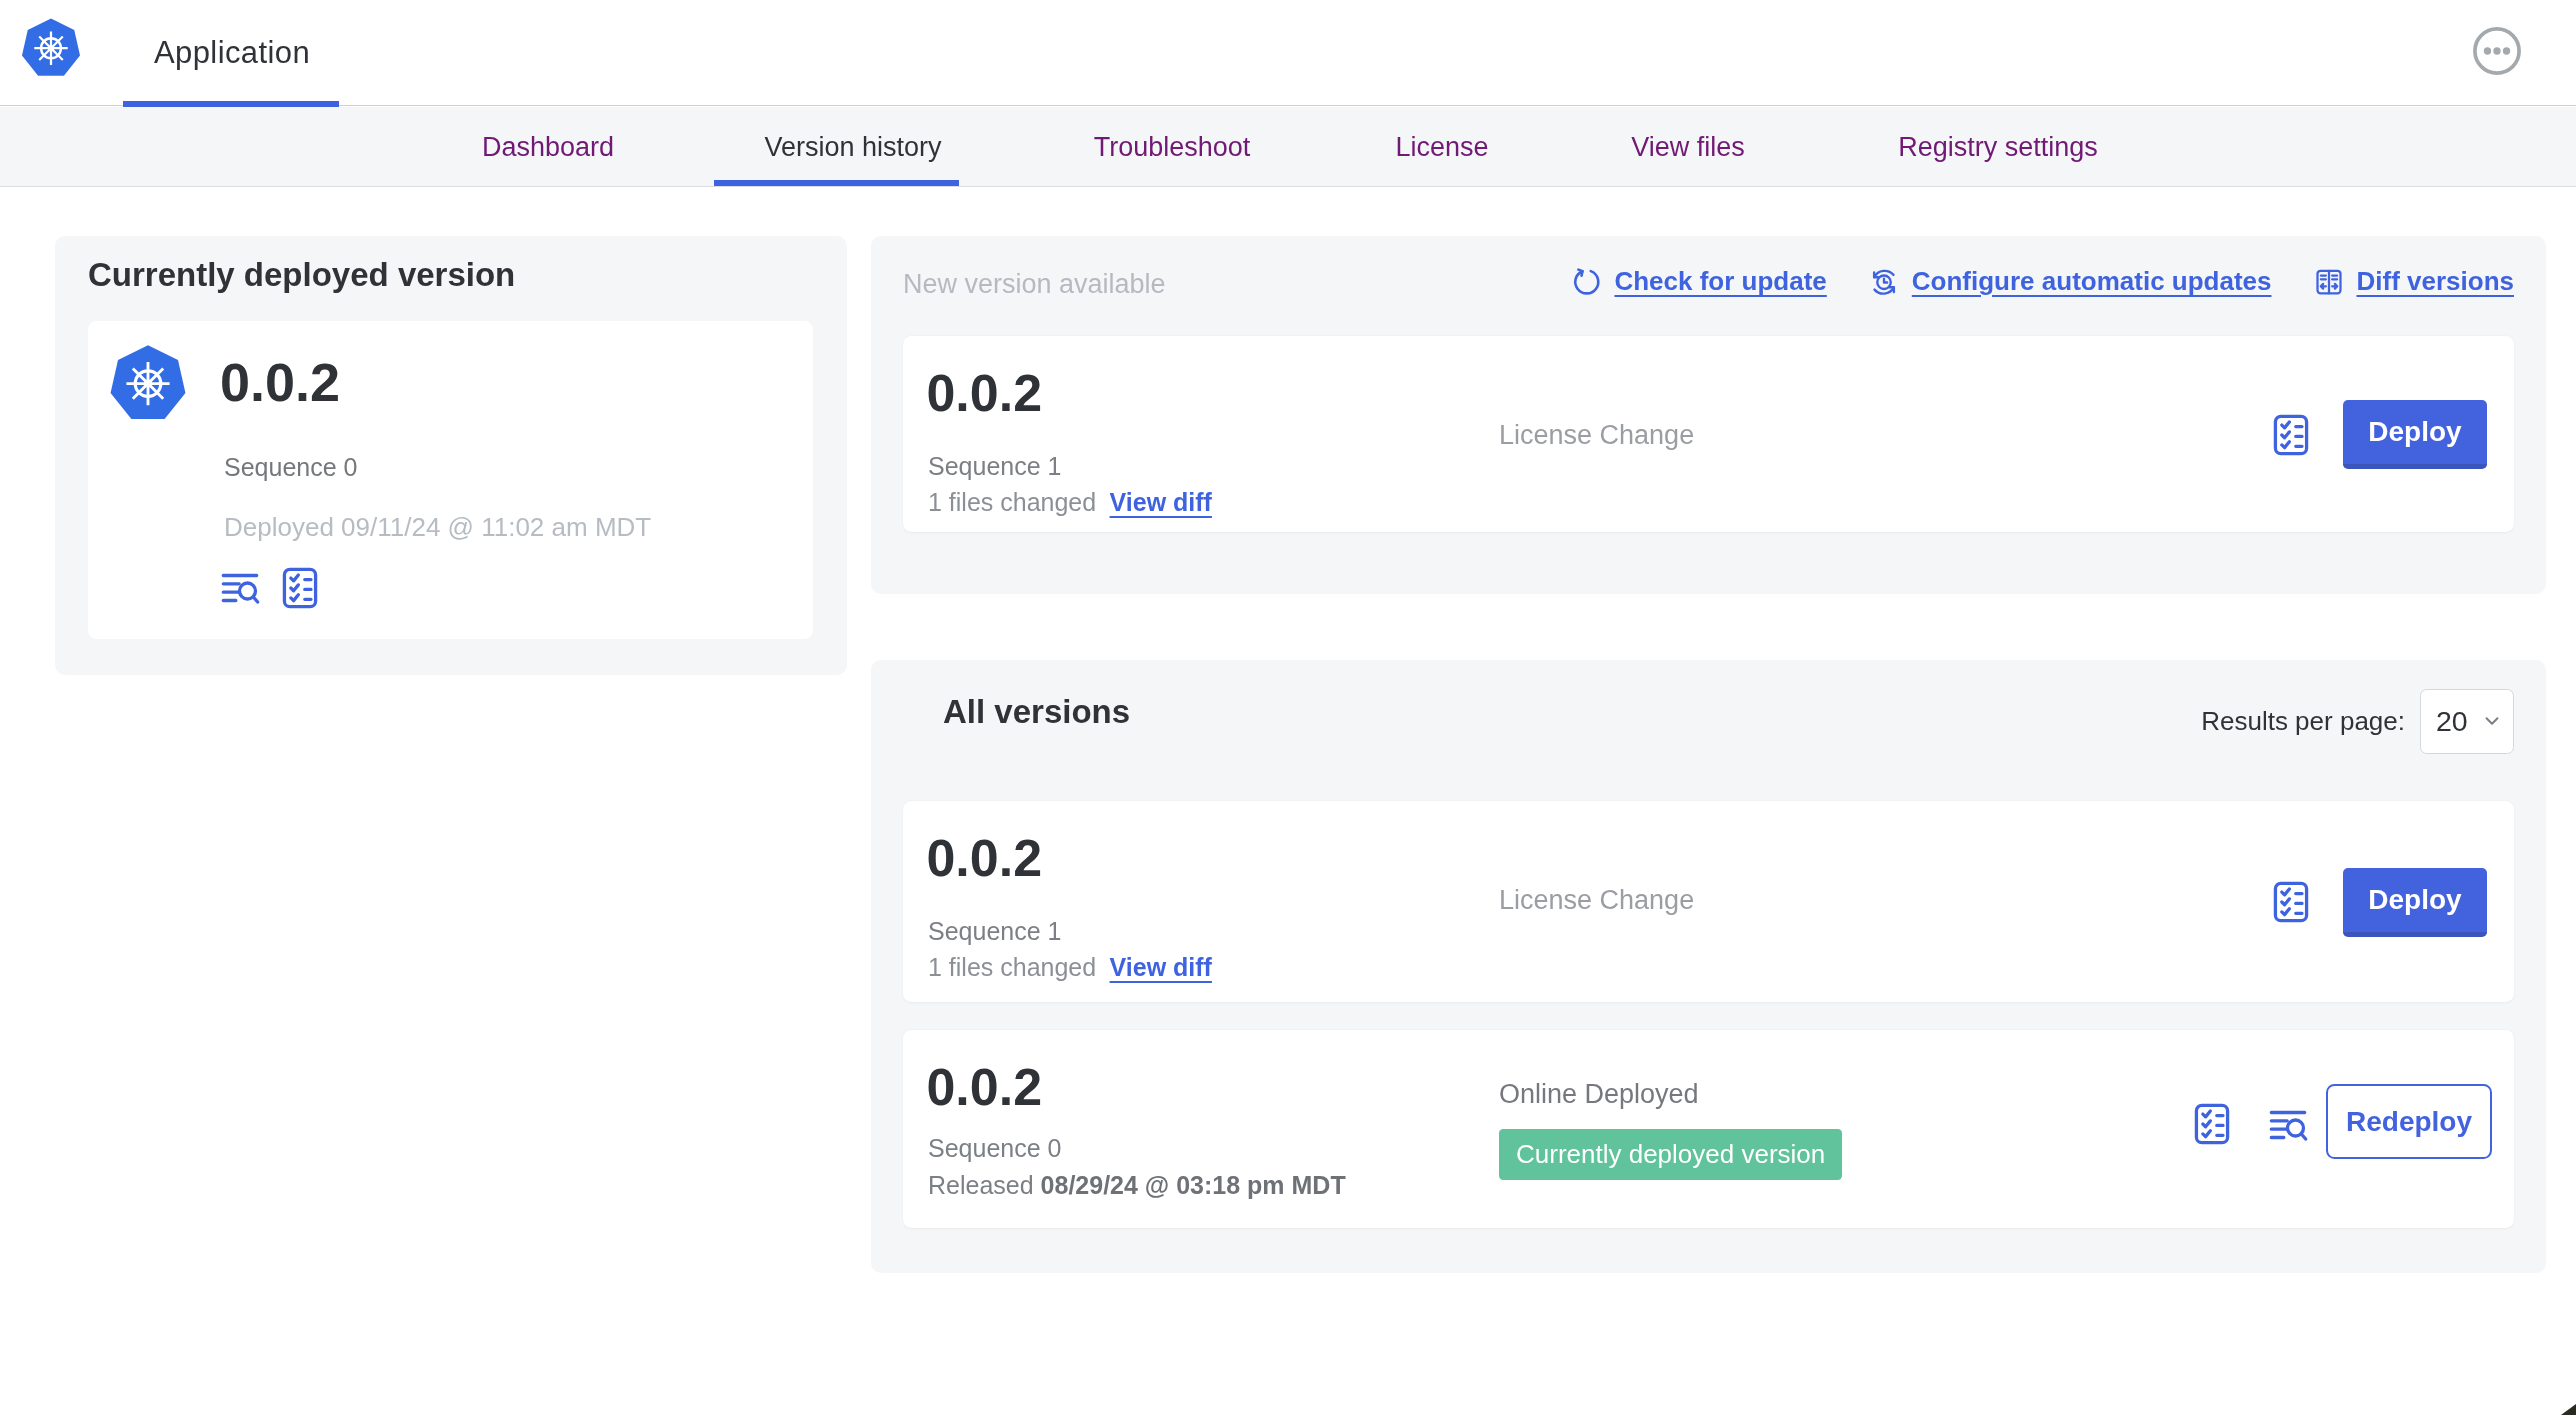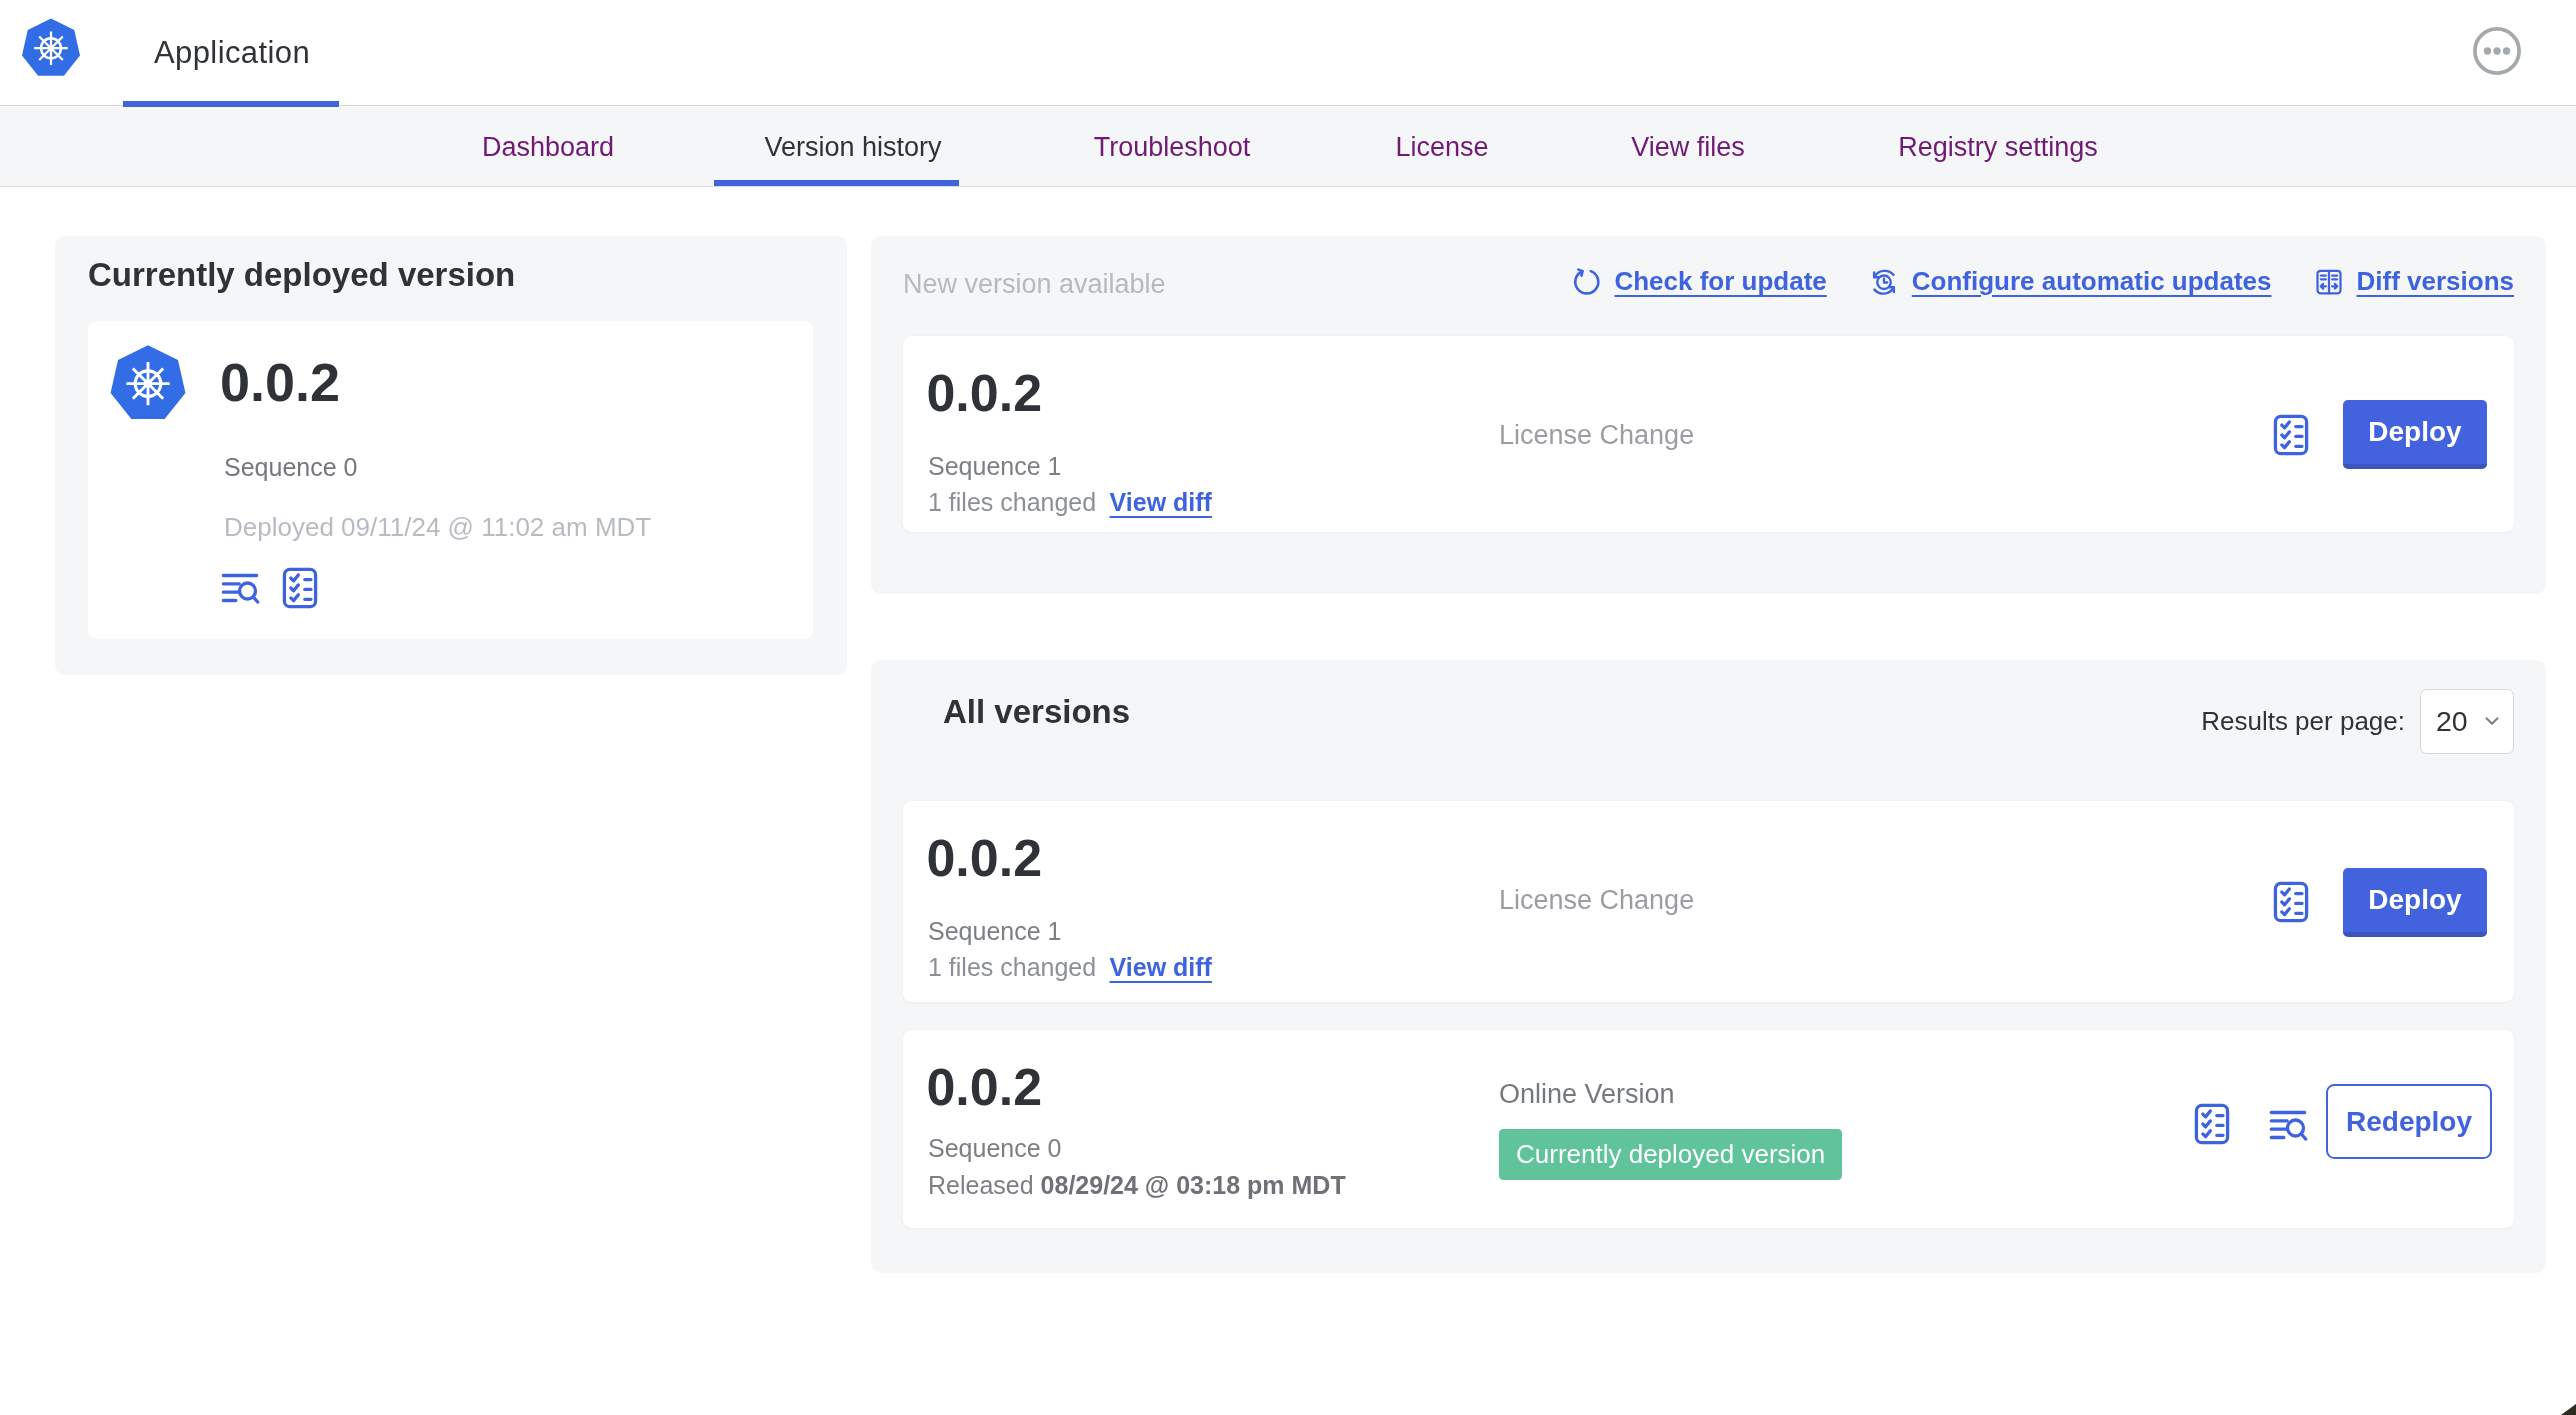--- a/index.html
+++ b/index.html
@@ -256,21 +256,21 @@
       <button class="deploy-btn" style="top:67px;">Deploy</button>
     </div>
 
     <div class="version-card vc-b">
       <div class="v-number">0.0.2</div>
       <div class="v-seq" style="top:104px;">Sequence 0</div>
       <div class="v-released">
         <span>Released</span>
         <b>08/29/24 @ 03:18 pm MDT</b>
       </div>
-      <div class="v-source-b">Online Version</div>
+      <div class="v-source-b">Online Deployed</div>
       <div class="badge">Currently deployed version</div>
       <svg class="icon-btn icon-52" style="right:280px; top:72px;" viewBox="0 0 52 52" width="44" height="44">
           <use href="#i-checklist"></use>
         </svg>
       <svg class="icon-btn icon-48" style="right:206px; top:75px;" viewBox="0 0 48 48" width="40" height="40">
           <use href="#i-logs"></use>
         </svg>
       <button class="redeploy-btn">Redeploy</button>
     </div>
   </div>

